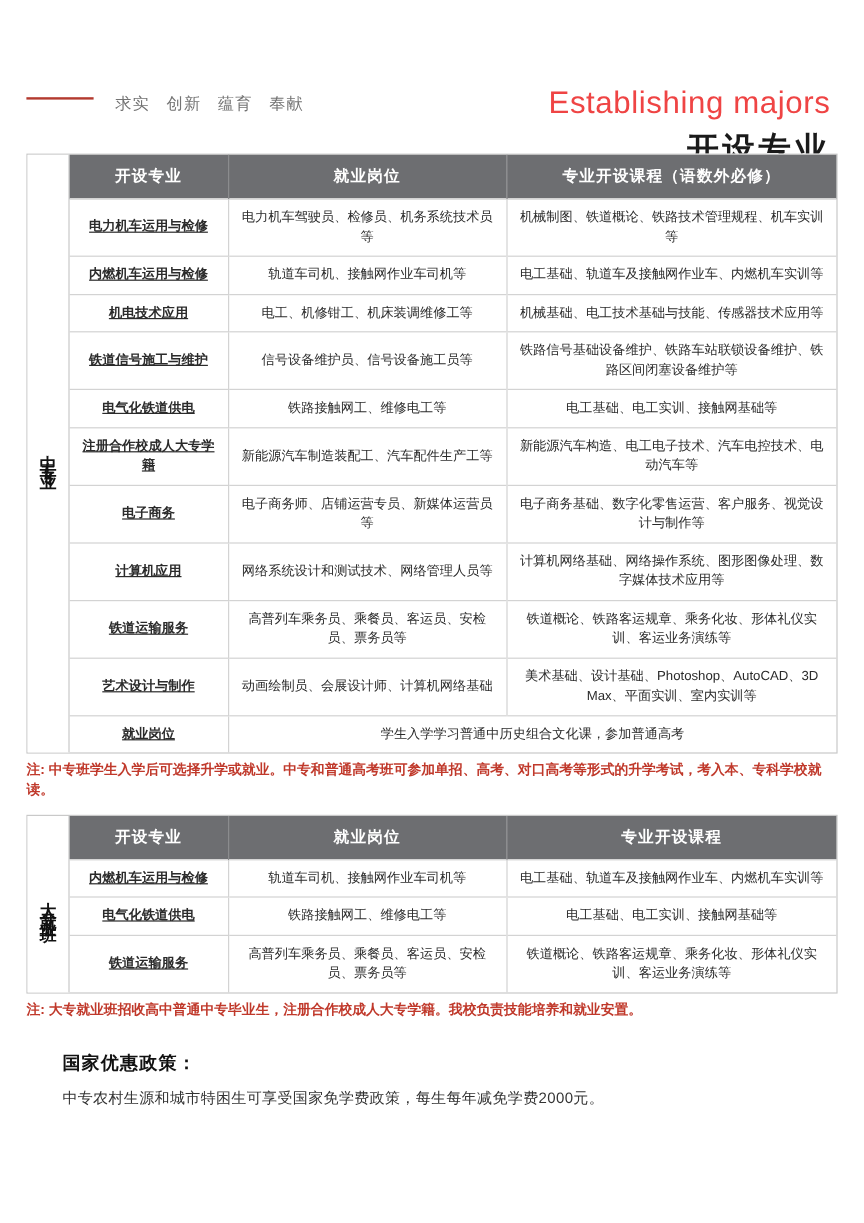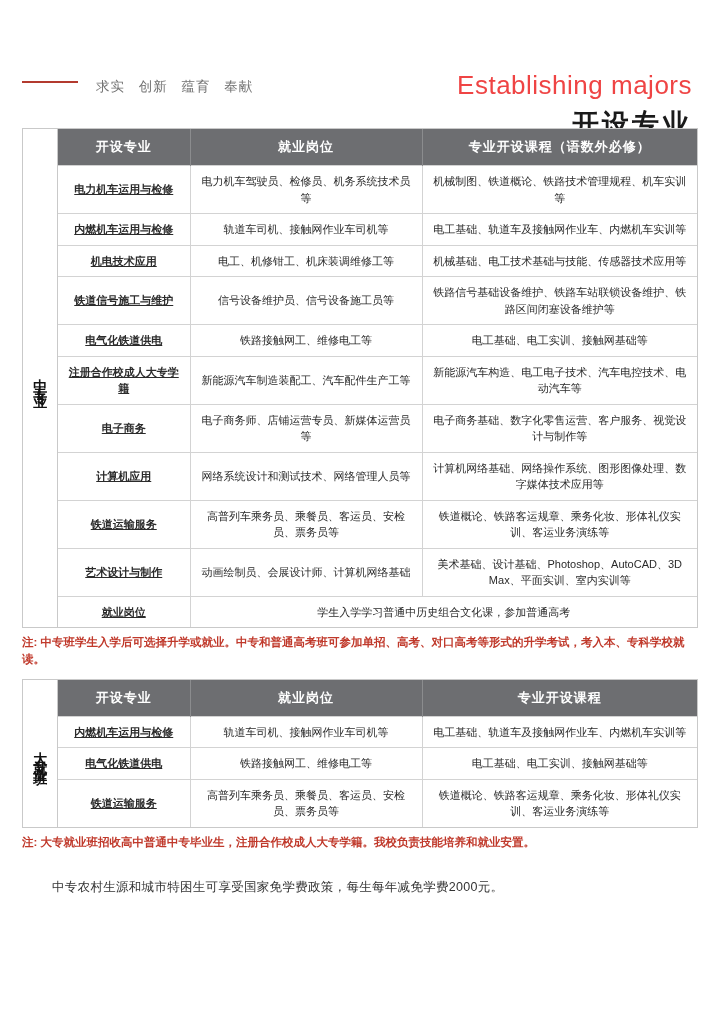--- a/index.html
+++ b/index.html
@@ -286,17 +286,18 @@
           <td class="c2">高普列车乘务员、乘餐员、客运员、安检员、票务员等</td>
           <td class="c3">铁道概论、铁路客运规章、乘务化妆、形体礼仪实训、客运业务演练等</td>
         </tr>
       </tbody>
     </table>
   </div>
 
   <div class="note">注: 大专就业班招收高中普通中专毕业生，注册合作校成人大专学籍。我校负责技能培养和就业安置。</div>
 
   <div class="policy">
+    <div class="policy-title">国家优惠政策：</div>
     <div class="policy-line">中专农村生源和城市特困生可享受国家免学费政策，每生每年减免学费2000元。</div>
 
   </div>
 
 </div>
 
 </body></html>

